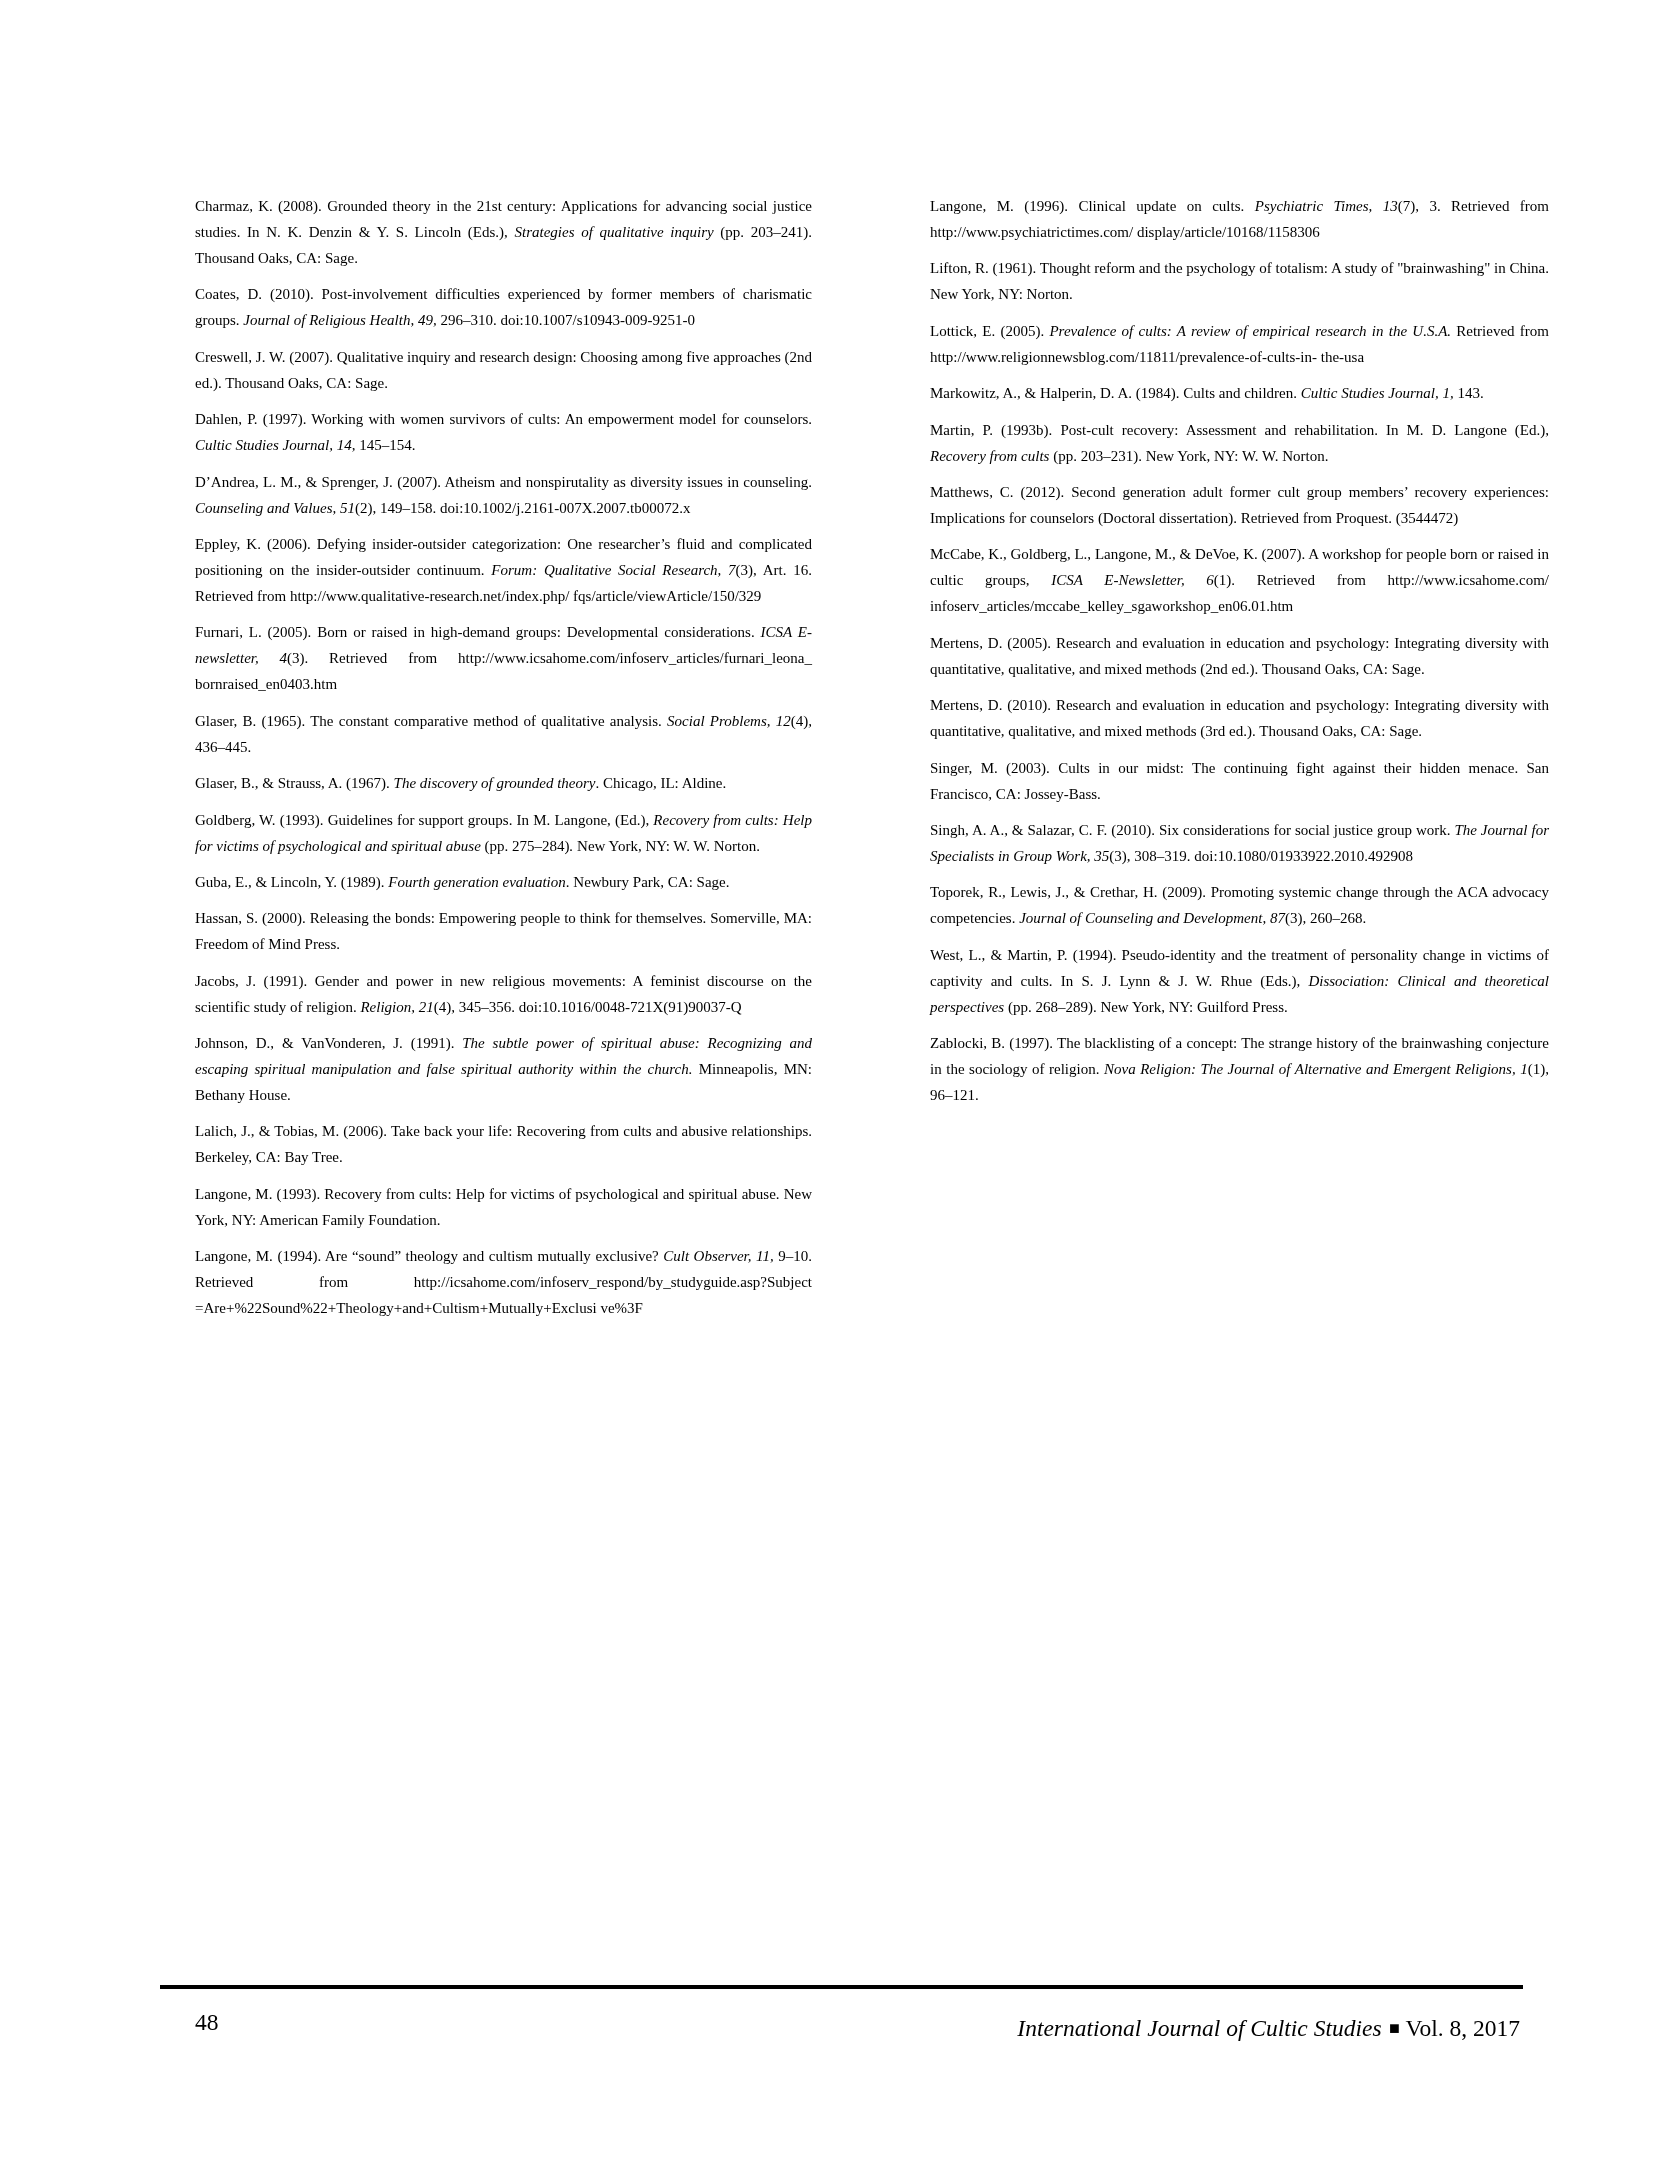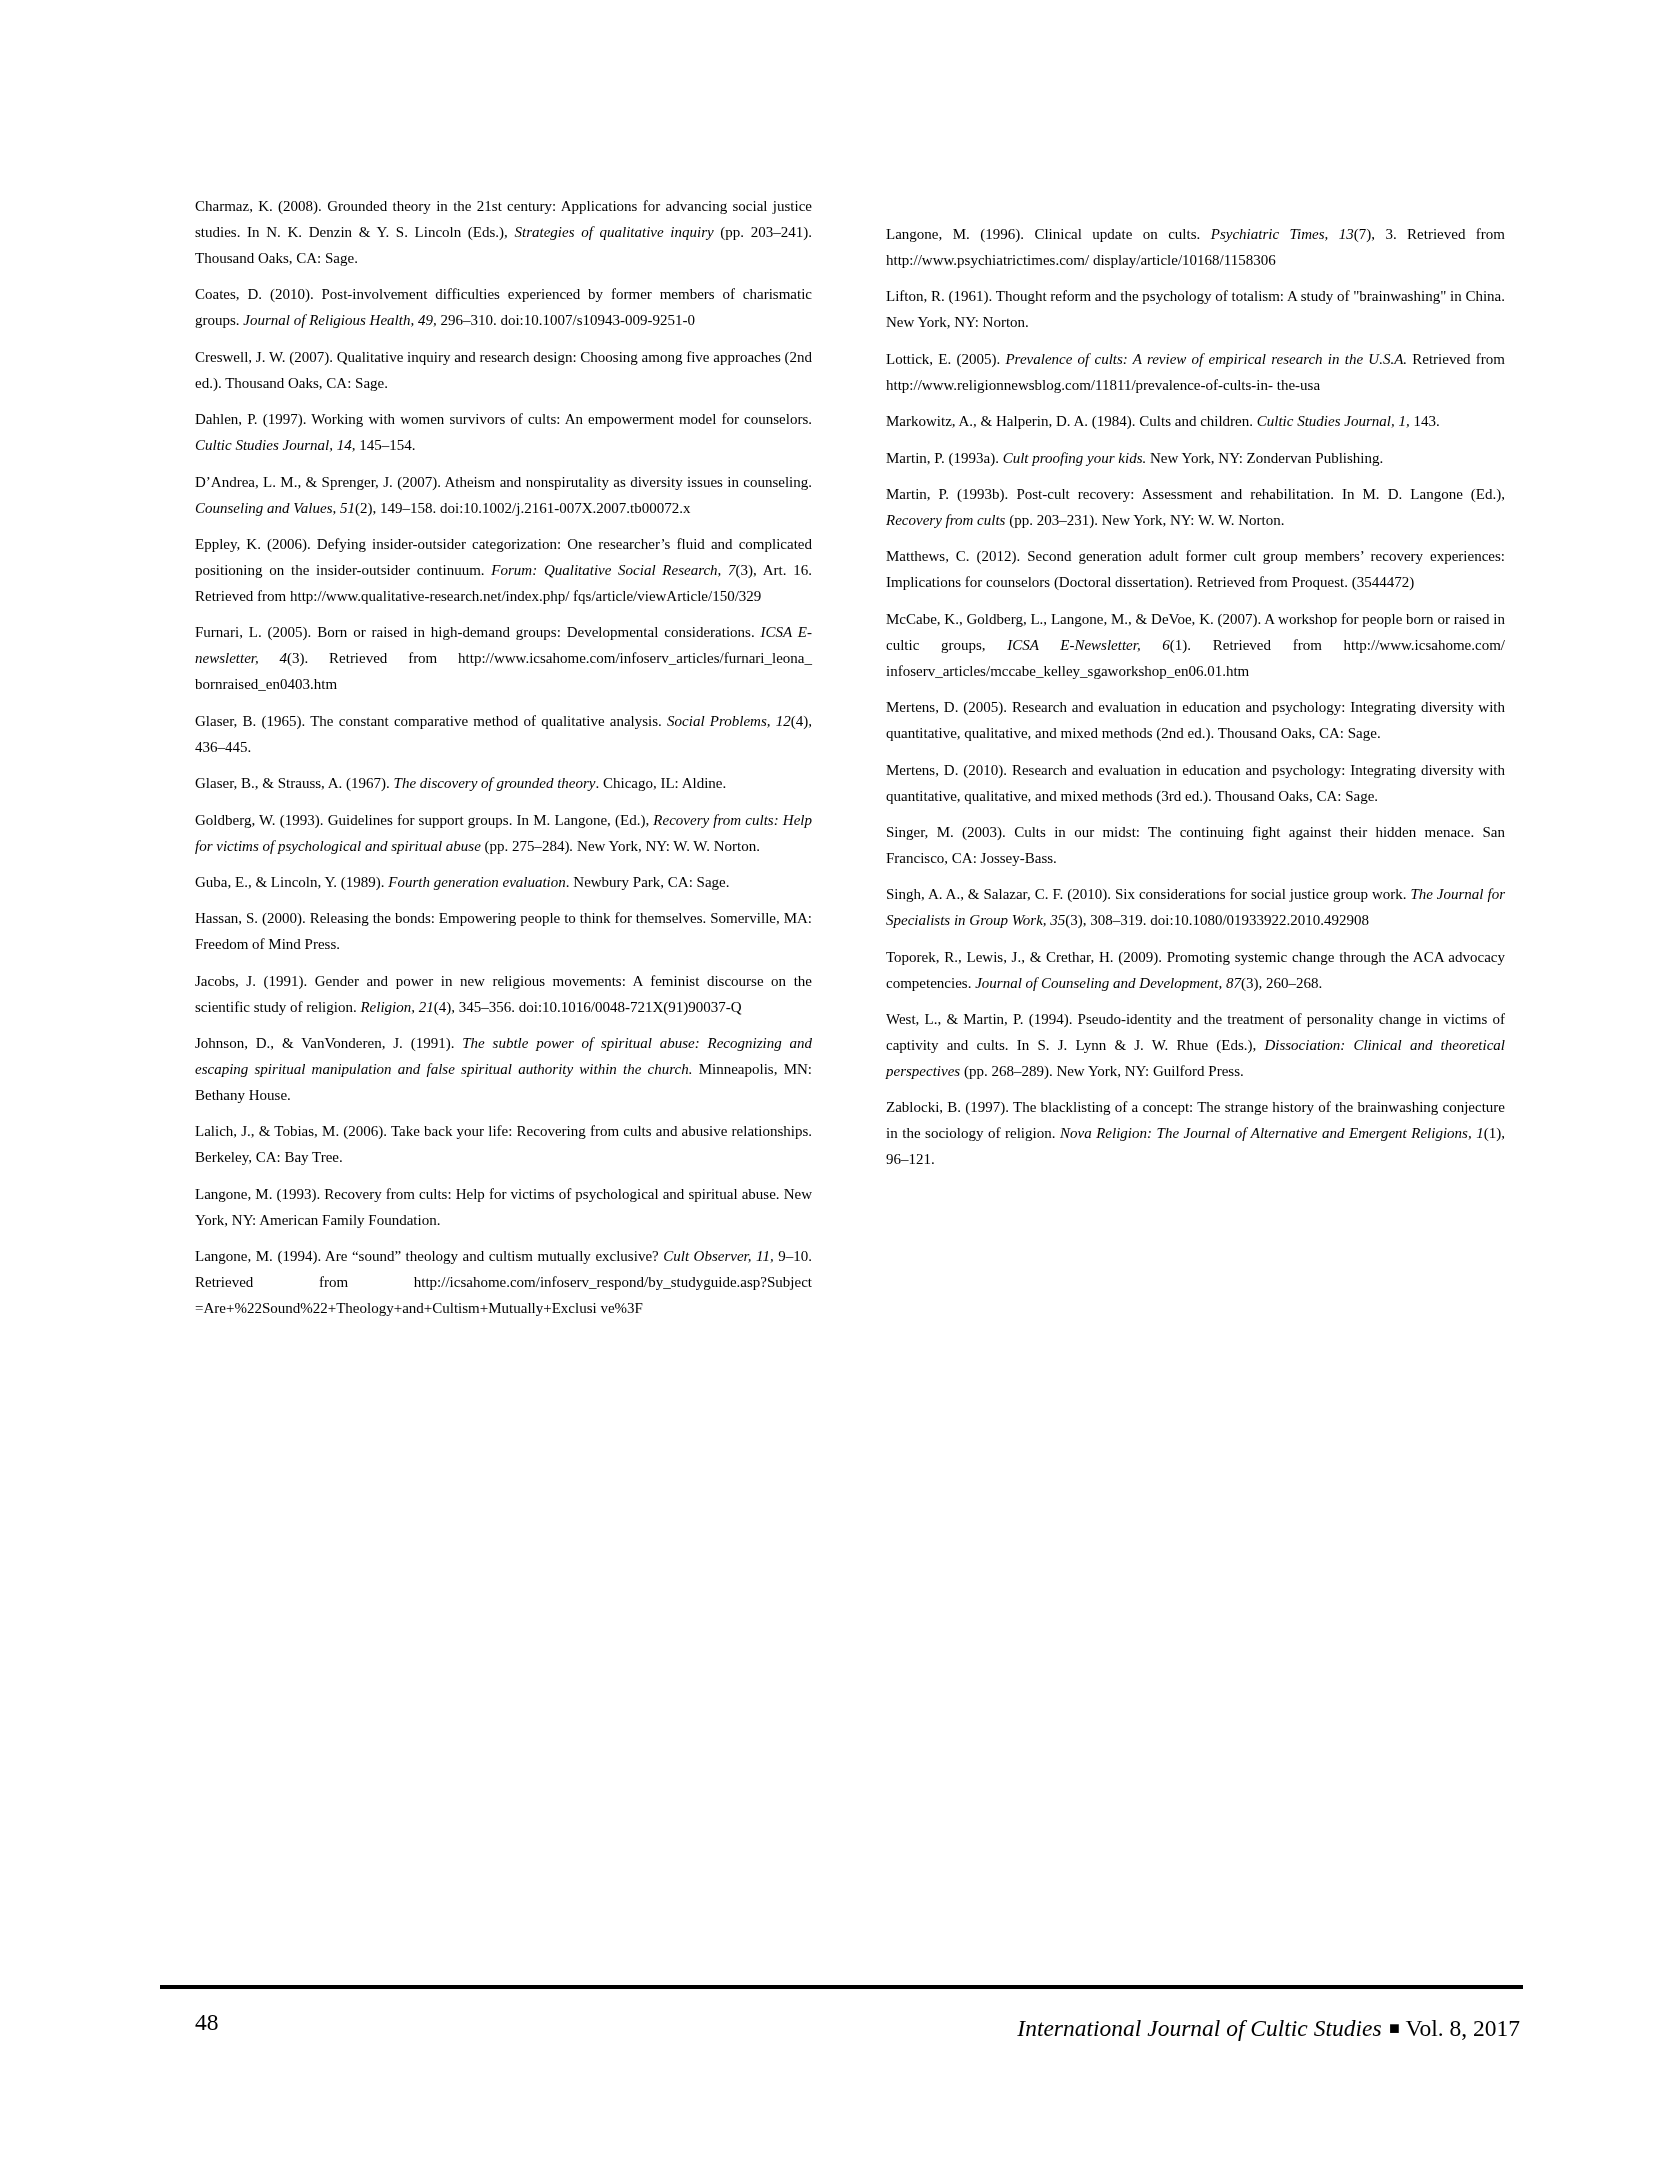--- a/index.html
+++ b/index.html
@@ -15,21 +15,21 @@
     color: #000000;
     overflow: hidden;
   }
   .col {
     position: absolute;
     top: 193px;
     font-size: 15px;
     line-height: 26px;
   }
   .col-left  { left: 195px; width: 617px; }
-  .col-right { left: 886px; width: 619px; margin-top: 28px; }
+  .col-right { left: 930px; width: 619px; }
   .ref {
     margin: 0 0 10.4px 0;
     text-align: justify;
     overflow-wrap: break-word;
   }
   .it { font-style: italic; }
   .footer-rule {
     position: absolute;
     left: 160px;
     top: 1985px;
@@ -82,21 +82,20 @@
     <p class="ref"><span>Lalich, J., &amp; Tobias, M. (2006). Take back your life: Recovering from cults and abusive relationships. Berkeley, CA: Bay Tree.</span></p>
     <p class="ref"><span>Langone, M. (1993). Recovery from cults: Help for victims of psychological and spiritual abuse. New York, NY: American Family Foundation.</span></p>
     <p class="ref"><span>Langone, M. (1994). Are “sound” theology and cultism mutually exclusive? </span><span class="it">Cult Observer, 11,</span><span> 9–10. Retrieved from http://icsahome.com/infoserv_respond/by_studyguide.asp?Subject =Are+%22Sound%22+Theology+and+Cultism+Mutually+Exclusi ve%3F</span></p>
   </div>
 
 <div class="col col-right">
     <p class="ref"><span>Langone, M. (1996). Clinical update on cults. </span><span class="it">Psychiatric Times, 13</span><span>(7), 3. Retrieved from http://www.psychiatrictimes.com/ display/article/10168/1158306</span></p>
     <p class="ref"><span>Lifton, R. (1961). Thought reform and the psychology of totalism: A study of "brainwashing" in China. New York, NY: Norton.</span></p>
     <p class="ref"><span>Lottick, E. (2005). </span><span class="it">Prevalence of cults: A review of empirical research in the U.S.A.</span><span> Retrieved from http://www.religionnewsblog.com/11811/prevalence-of-cults-in- the-usa</span></p>
     <p class="ref"><span>Markowitz, A., &amp; Halperin, D. A. (1984). Cults and children. </span><span class="it">Cultic Studies Journal, 1,</span><span> 143.</span></p>
-    <p class="ref"><span>Martin, P. (1993a). </span><span class="it">Cult proofing your kids.</span><span> New York, NY: Zondervan Publishing.</span></p>
     <p class="ref"><span>Martin, P. (1993b). Post-cult recovery: Assessment and rehabilitation. In M. D. Langone (Ed.), </span><span class="it">Recovery from cults</span><span> (pp. 203–231). New York, NY: W. W. Norton.</span></p>
     <p class="ref"><span>Matthews, C. (2012). Second generation adult former cult group members’ recovery experiences: Implications for counselors (Doctoral dissertation). Retrieved from Proquest. (3544472)</span></p>
     <p class="ref"><span>McCabe, K., Goldberg, L., Langone, M., &amp; DeVoe, K. (2007). A workshop for people born or raised in cultic groups, </span><span class="it">ICSA E-Newsletter, 6</span><span>(1). Retrieved from http://www.icsahome.com/ infoserv_articles/mccabe_kelley_sgaworkshop_en06.01.htm</span></p>
     <p class="ref"><span>Mertens, D. (2005). Research and evaluation in education and psychology: Integrating diversity with quantitative, qualitative, and mixed methods (2nd ed.). Thousand Oaks, CA: Sage.</span></p>
     <p class="ref"><span>Mertens, D. (2010). Research and evaluation in education and psychology: Integrating diversity with quantitative, qualitative, and mixed methods (3rd ed.). Thousand Oaks, CA: Sage.</span></p>
     <p class="ref"><span>Singer, M. (2003). Cults in our midst: The continuing fight against their hidden menace. San Francisco, CA: Jossey-Bass.</span></p>
     <p class="ref"><span>Singh, A. A., &amp; Salazar, C. F. (2010). Six considerations for social justice group work. </span><span class="it">The Journal for Specialists in Group Work, 35</span><span>(3), 308–319. doi:10.1080/01933922.2010.492908</span></p>
     <p class="ref"><span>Toporek, R., Lewis, J., &amp; Crethar, H. (2009). Promoting systemic change through the ACA advocacy competencies. </span><span class="it">Journal of Counseling and Development, 87</span><span>(3)</span><span class="it">, </span><span>260–268.</span></p>
     <p class="ref"><span>West, L., &amp; Martin, P. (1994). Pseudo-identity and the treatment of personality change in victims of captivity and cults. In S. J. Lynn &amp; J. W. Rhue (Eds.), </span><span class="it">Dissociation: Clinical and theoretical perspectives</span><span> (pp. 268–289). New York, NY: Guilford Press.</span></p>
     <p class="ref"><span>Zablocki, B. (1997). The blacklisting of a concept: The strange history of the brainwashing conjecture in the sociology of religion. </span><span class="it">Nova Religion: The Journal of Alternative and Emergent Religions, 1</span><span>(1), 96–121.</span></p>

